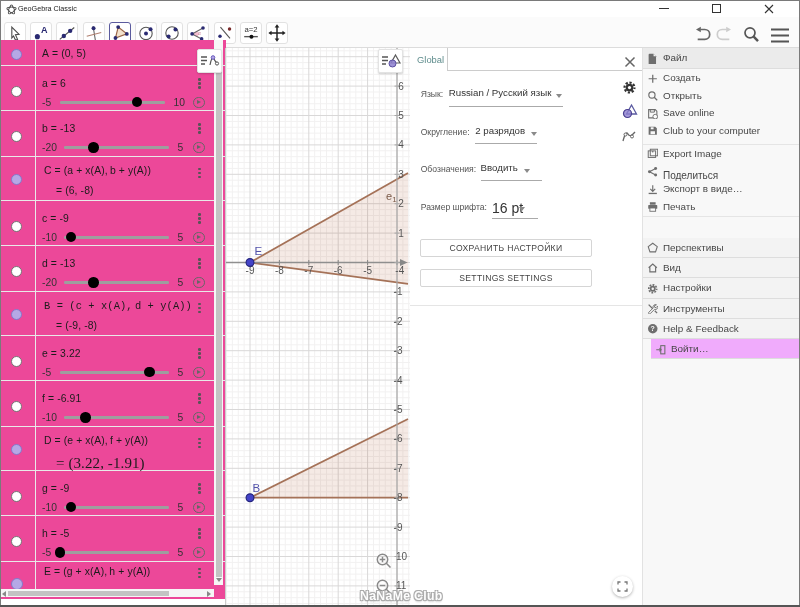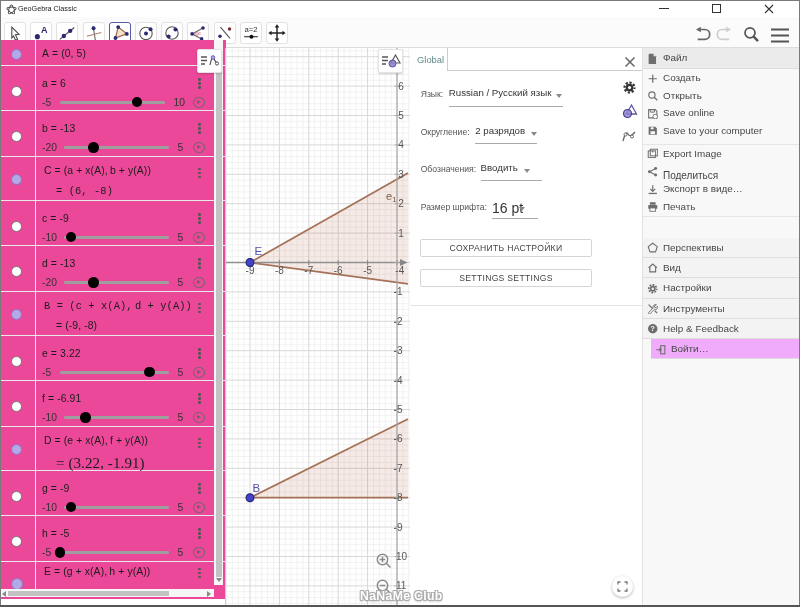--- a/index.html
+++ b/index.html
@@ -146,21 +146,21 @@
         <div style="position:absolute;left:42px;top:30.299999999999997px;font-size:10.3px;color:#333;top:31px">-20</div>
         <div style="position:absolute;left:177.5px;top:31px;width:20px;font-size:10.3px;color:#333">5</div>
         <div style="position:absolute;left:64px;top:35.0px;width:105px;height:2.6px;background:#9e9e9e;border-radius:1.3px"></div>
         <div style="position:absolute;left:88.2px;top:31.099999999999998px;width:10.4px;height:10.4px;border-radius:50%;background:#000"></div>
         <div style="position:absolute;left:193.2px;top:30.499999999999996px;width:11.6px;height:11.6px;border:1.3px solid #666;border-radius:50%;box-sizing:border-box"></div>
         <div style="position:absolute;left:197.4px;top:33.5px;width:0;height:0;border-left:4.6px solid #666;border-top:2.8px solid transparent;border-bottom:2.8px solid transparent"></div>
         <div style="position:absolute;left:10.5px;top:19.5px;width:11px;height:11px;border-radius:50%;background:#fff;border:1.5px solid #757575;box-sizing:border-box"></div>
       </div>
       <div style="position:absolute;left:0;top:116.80000000000001px;width:226px;height:44.2px;border-bottom:1px solid #e9e9e9;box-sizing:border-box">
         <div style="position:absolute;left:44px;top:8px;font-family:'Liberation Sans',sans-serif;font-size:10.4px;color:#1c1c1c;letter-spacing:.1px;white-space:nowrap">C&nbsp;=&nbsp;(a&nbsp;+&nbsp;x(A), b&nbsp;+&nbsp;y(A))</div>
-        <div style="position:absolute;left:56px;top:28.5px;font-family:Liberation Mono, monospace;font-size:10.4px;color:#1c1c1c;letter-spacing:.1px;white-space:nowrap">=&nbsp;(6,&nbsp;-8)</div>
+        <div style="position:absolute;left:56px;top:28.5px;font-family:Liberation Sans, sans-serif;font-size:10.4px;color:#1c1c1c;letter-spacing:.1px;white-space:nowrap">=&nbsp;(6,&nbsp;-8)</div>
         <div style="position:absolute;left:198px;top:11px;width:2.6px;height:2.6px;border-radius:50%;background:#555"></div>
         <div style="position:absolute;left:198px;top:15px;width:2.6px;height:2.6px;border-radius:50%;background:#555"></div>
         <div style="position:absolute;left:198px;top:19px;width:2.6px;height:2.6px;border-radius:50%;background:#555"></div>
         <div style="position:absolute;left:10.5px;top:17.5px;width:11px;height:11px;border-radius:50%;background:#b5a8e6;border:1.5px solid #8577c9;box-sizing:border-box"></div>
       </div>
       <div style="position:absolute;left:0;top:161.0px;width:226px;height:45.4px;border-bottom:1px solid #e9e9e9;box-sizing:border-box">
         <div style="position:absolute;left:42px;top:11.5px;font-family:'Liberation Sans',sans-serif;font-size:10.4px;color:#1c1c1c;letter-spacing:.1px;white-space:nowrap">c&nbsp;=&nbsp;-9</div>
         <div style="position:absolute;left:198px;top:12px;width:2.6px;height:2.6px;border-radius:50%;background:#555"></div>
         <div style="position:absolute;left:198px;top:16px;width:2.6px;height:2.6px;border-radius:50%;background:#555"></div>
         <div style="position:absolute;left:198px;top:20px;width:2.6px;height:2.6px;border-radius:50%;background:#555"></div>
@@ -404,21 +404,21 @@
           <circle cx="10" cy="10.5" r="2.8" fill="#fcfcfc" stroke="#6e6e6e" stroke-width="1.1"></circle>
         </svg>
         <div style="position:absolute;left:20px;top:2.8000000000000007px;font-size:9.9px;color:#464646;white-space:nowrap">Save online</div>
       </div>
       <div style="position:absolute;left:0;top:74.30000000000001px;width:157px;height:17.6px;box-sizing:border-box">
         <svg width="11.5" height="11.5" viewBox="0 0 14 14" style="position:absolute;left:3.5px;top:3.0500000000000007px">
           <path d="M2 2h8l2 2v8H2z" fill="#6e6e6e"></path>
           <rect x="4.3" y="7.6" width="5.4" height="3.6" fill="#f8f8f8"></rect>
           <rect x="4.6" y="2.8" width="3.4" height="2.4" fill="#f8f8f8"></rect>
         </svg>
-        <div style="position:absolute;left:20px;top:2.8000000000000007px;font-size:9.9px;color:#464646;white-space:nowrap">Save to your computer</div>
+        <div style="position:absolute;left:20px;top:2.8000000000000007px;font-size:9.9px;color:#464646;white-space:nowrap">Club to your computer</div>
       </div>
       <div style="position:absolute;left:0;top:96.2px;width:156px;height:1px;background:#e5e5e5"></div>
       <div style="position:absolute;left:0;top:97.4px;width:157px;height:17.6px;box-sizing:border-box">
         <svg width="11.5" height="11.5" viewBox="0 0 14 14" style="position:absolute;left:3.5px;top:3.0500000000000007px">
           <rect x="1.5" y="3.5" width="9" height="8" fill="none" stroke="#6e6e6e" stroke-width="1.2"></rect>
           <rect x="4" y="1.5" width="9" height="8" fill="none" stroke="#6e6e6e" stroke-width="1.2"></rect>
           <circle cx="7" cy="4.5" r="1" fill="#6e6e6e"></circle>
         </svg>
         <div style="position:absolute;left:20px;top:2.8000000000000007px;font-size:9.9px;color:#464646;white-space:nowrap">Export Image</div>
       </div>

